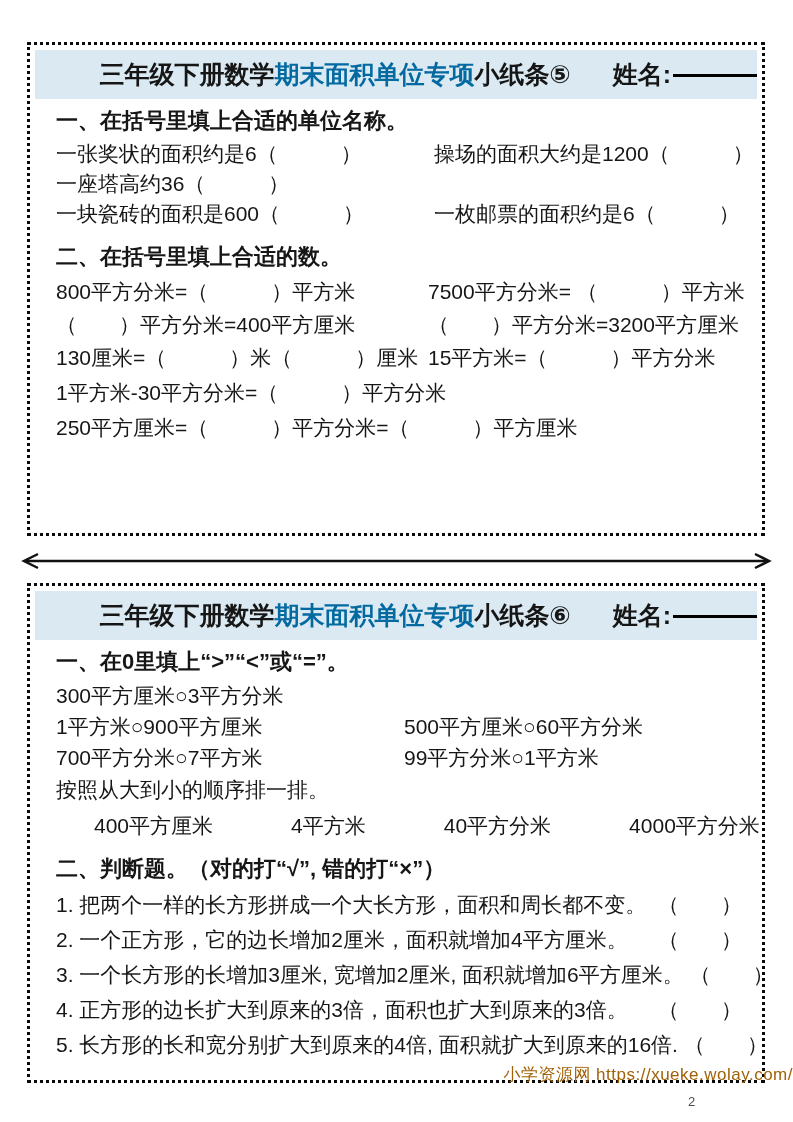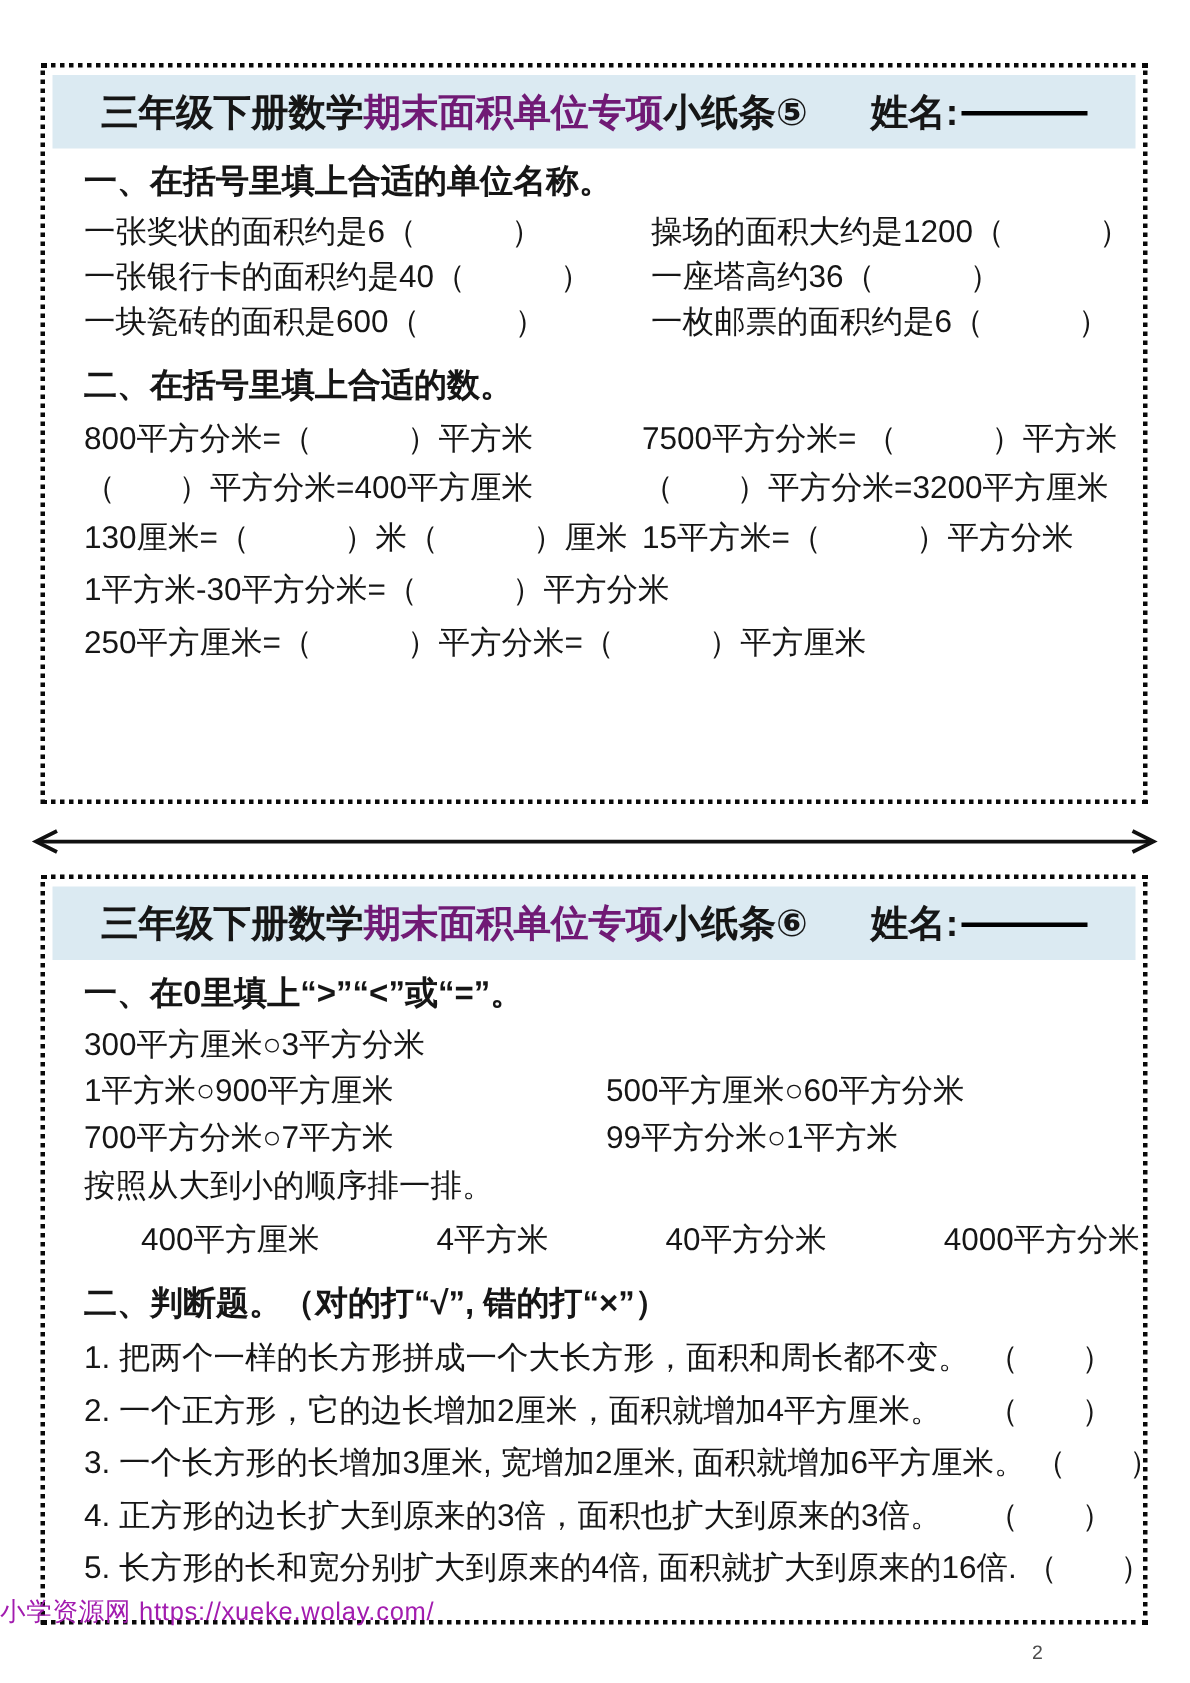--- a/index.html
+++ b/index.html
@@ -9,45 +9,45 @@
     overflow:hidden;
   }
   .sheet{
     position:absolute;left:27px;width:738px;border:3px dotted #0a0a0a;
     background:#fff;box-sizing:border-box;
   }
   #sheet5{top:42px;height:494px;}
   #sheet6{top:583px;height:500px;}
   .band{
     margin:5px 5px 0 5px;background:#dbeaf2;height:49px;
-    display:flex;align-items:center;justify-content:center;
+    display:flex;align-items:center;justify-content:flex-end;
     font-size:25px;font-weight:bold;white-space:nowrap;
   }
-  .band .blue{color:#701a75;}
+  .band .blue{color:#0369a1;}
   .band .name{margin-left:42px;}
   .u-line{
     display:inline-block;width:84px;height:1px;
     border-bottom:3px solid #000;vertical-align:-4px;margin-left:2px;
   }
   .sheet-body{padding:4px 20px 0 26px;}
   .hrow{font-weight:bold;font-size:22px;height:36px;display:flex;align-items:center;}
   .frow{display:flex;align-items:center;font-size:21px;height:30px;white-space:nowrap;}
   .frow.tall{height:33px;}
   .frow .lcol{width:378px;flex-shrink:0;}
   .frow .lcol2{width:372px;flex-shrink:0;}
   .frow .lcol3{width:348px;flex-shrink:0;}
   .order-items{display:flex;height:38px;align-items:center;font-size:21px;
     padding-left:38px;gap:78px;white-space:nowrap;}
   .jrow{display:flex;justify-content:space-between;align-items:center;
     font-size:21px;height:35px;white-space:nowrap;}
   .jrow .jp{margin-left:6px;}
   #cut-arrow{position:absolute;top:551px;left:8px;}
   #watermark{
-    position:absolute;top:1063px;left:0;width:100%;text-align:left;
-    font-size:17px;color:#a21caf;z-index:5;letter-spacing:0.5px;
+    position:absolute;top:1063px;left:0;width:100%;text-align:right;
+    font-size:17px;color:#a16207;z-index:5;letter-spacing:0.5px;
   }
   #page-number{
     position:absolute;top:1094px;left:688px;font-size:13px;color:#4d4d4d;
   }
 </style>
 </head>
 <body>
 
 <div class="sheet" id="sheet5">
   <div class="band">
@@ -57,21 +57,20 @@
     <span class="name">姓名:</span>
       <span class="u-line"></span>
   </div>
   <div class="sheet-body">
     <div class="hrow">一、在括号里填上合适的单位名称。</div>
     <div class="frow">
       <span class="lcol">一张奖状的面积约是6（　　　）</span>
       <span>操场的面积大约是1200（　　　）</span>
     </div>
     <div class="frow">
-      <span class="lcol">一张银行卡的面积约是40（　　　）</span>
       <span>一座塔高约36（　　　）</span>
     </div>
     <div class="frow">
       <span class="lcol">一块瓷砖的面积是600（　　　）</span>
       <span>一枚邮票的面积约是6（　　　）</span>
     </div>
 
     <div class="hrow" style="margin-top:10px;">二、在括号里填上合适的数。</div>
     <div class="frow tall">
       <span class="lcol2">800平方分米=（　　　）平方米</span>

